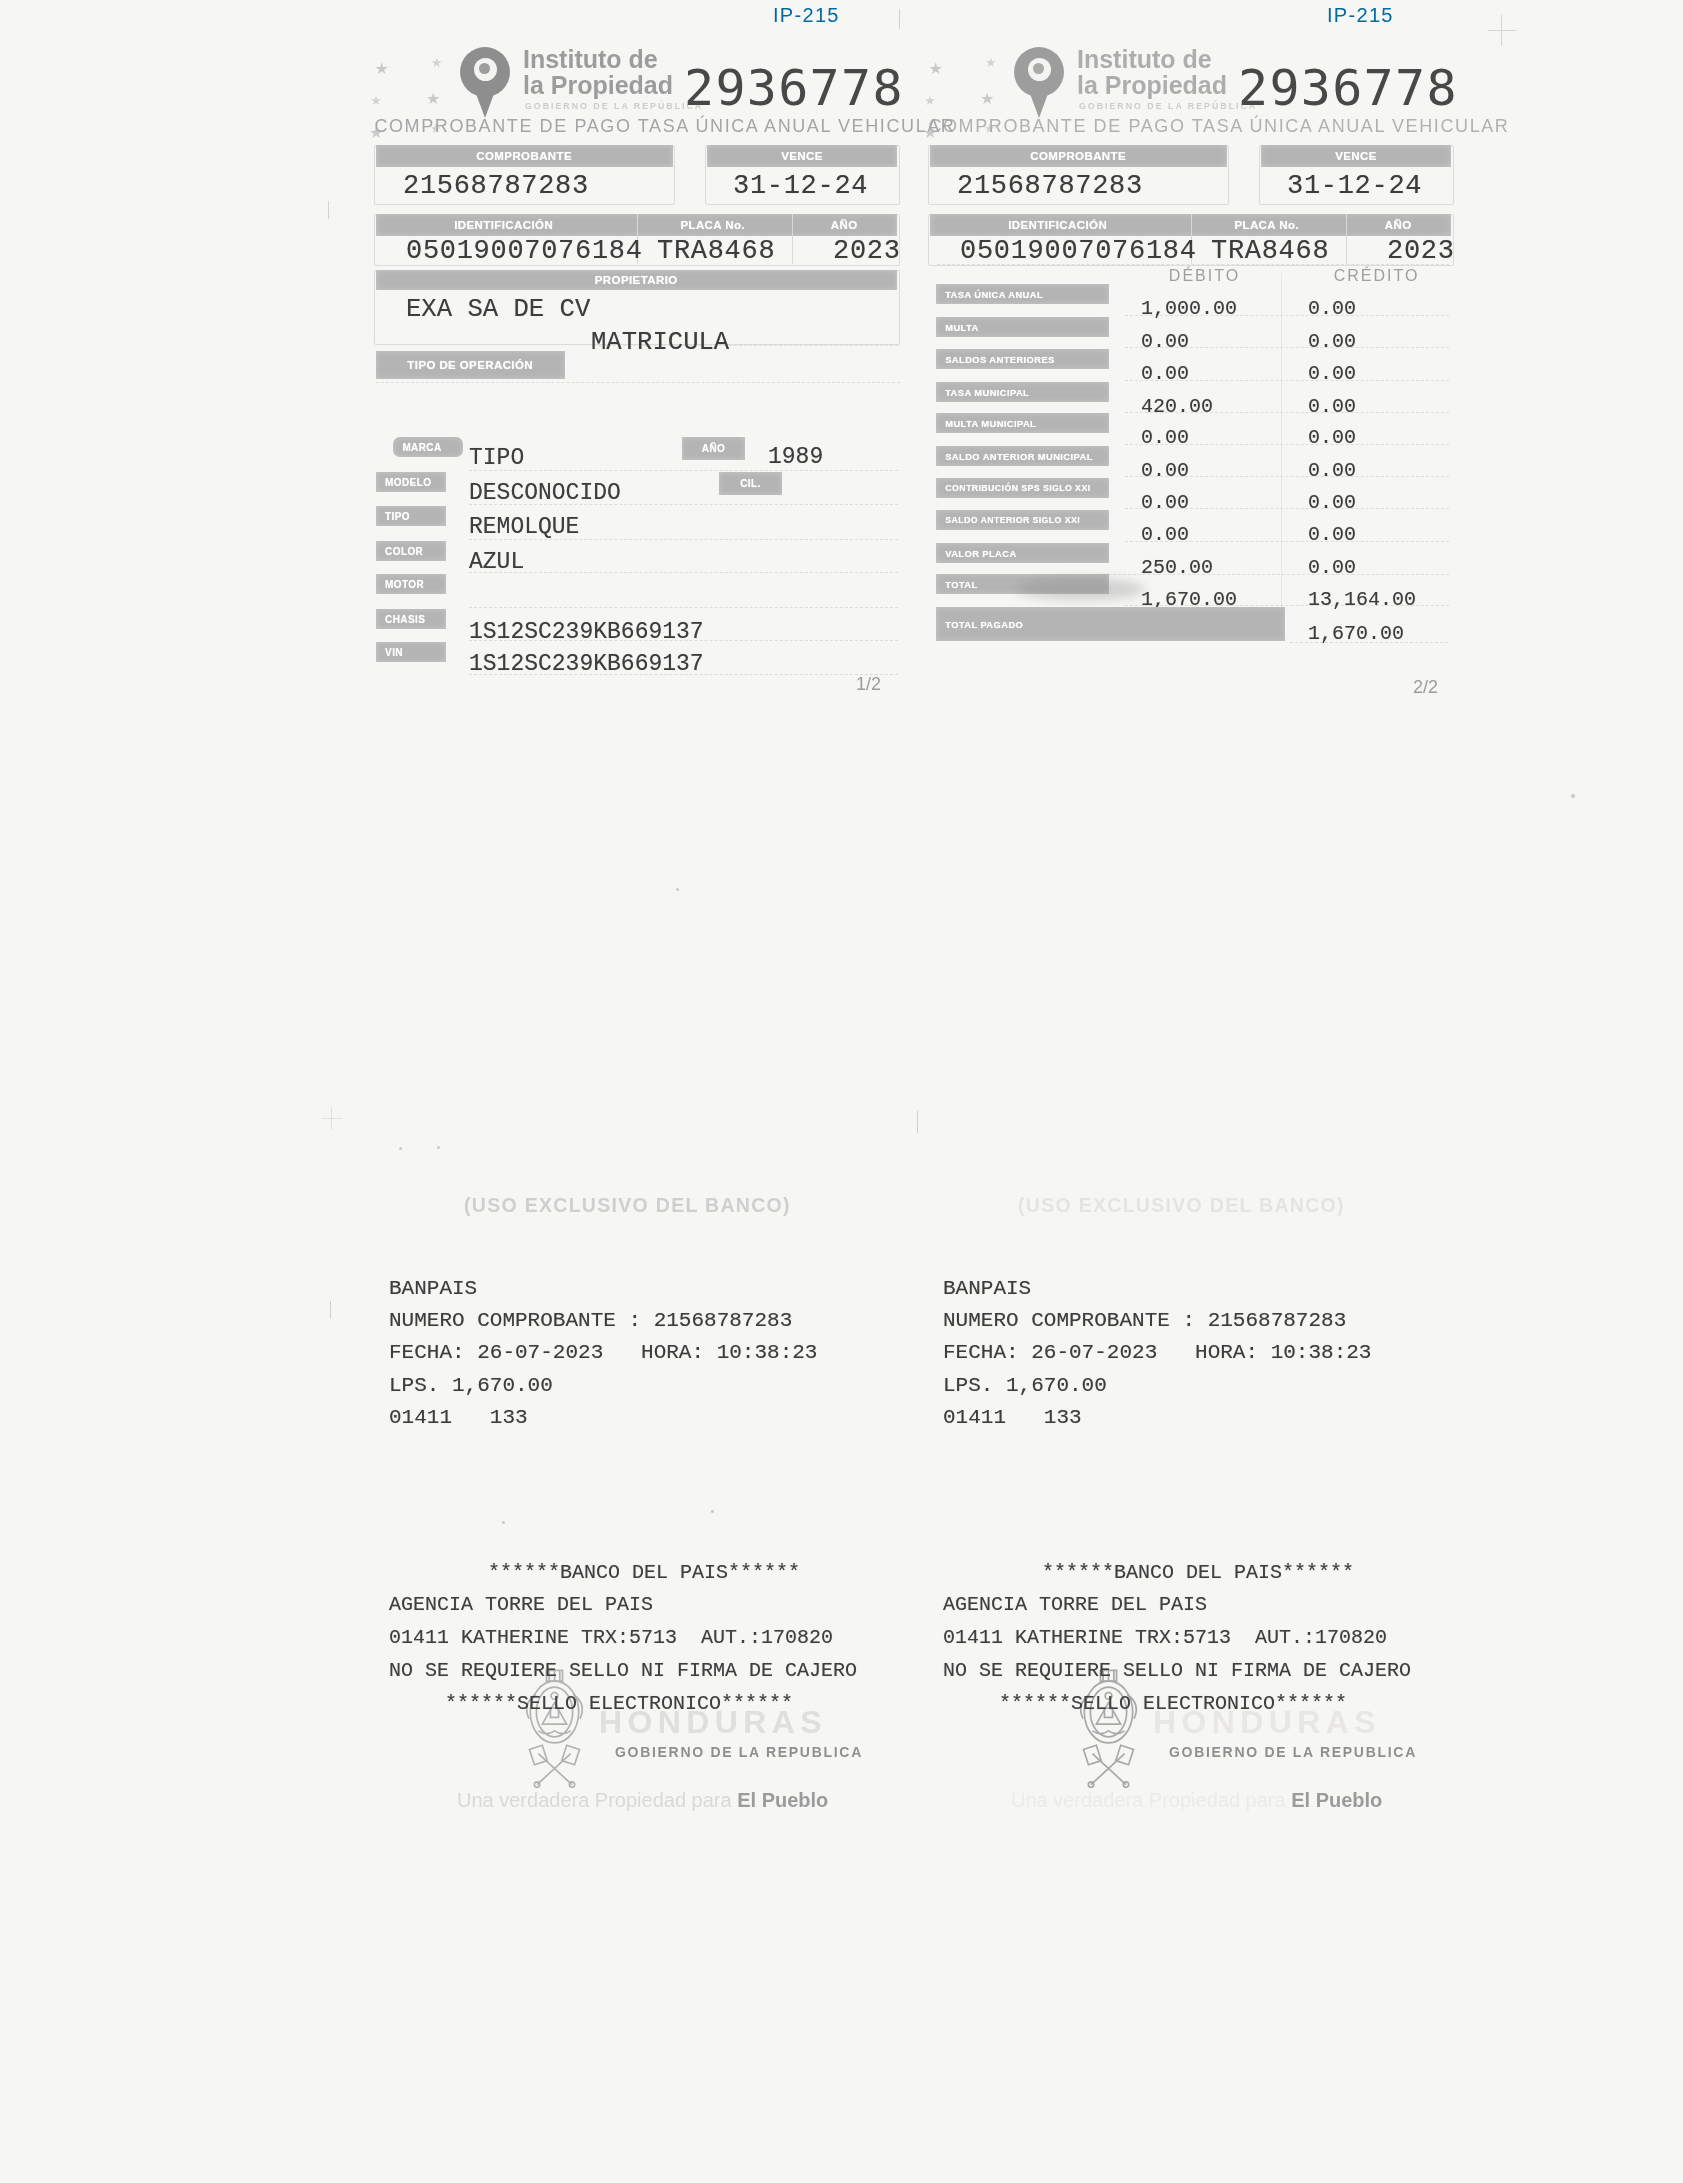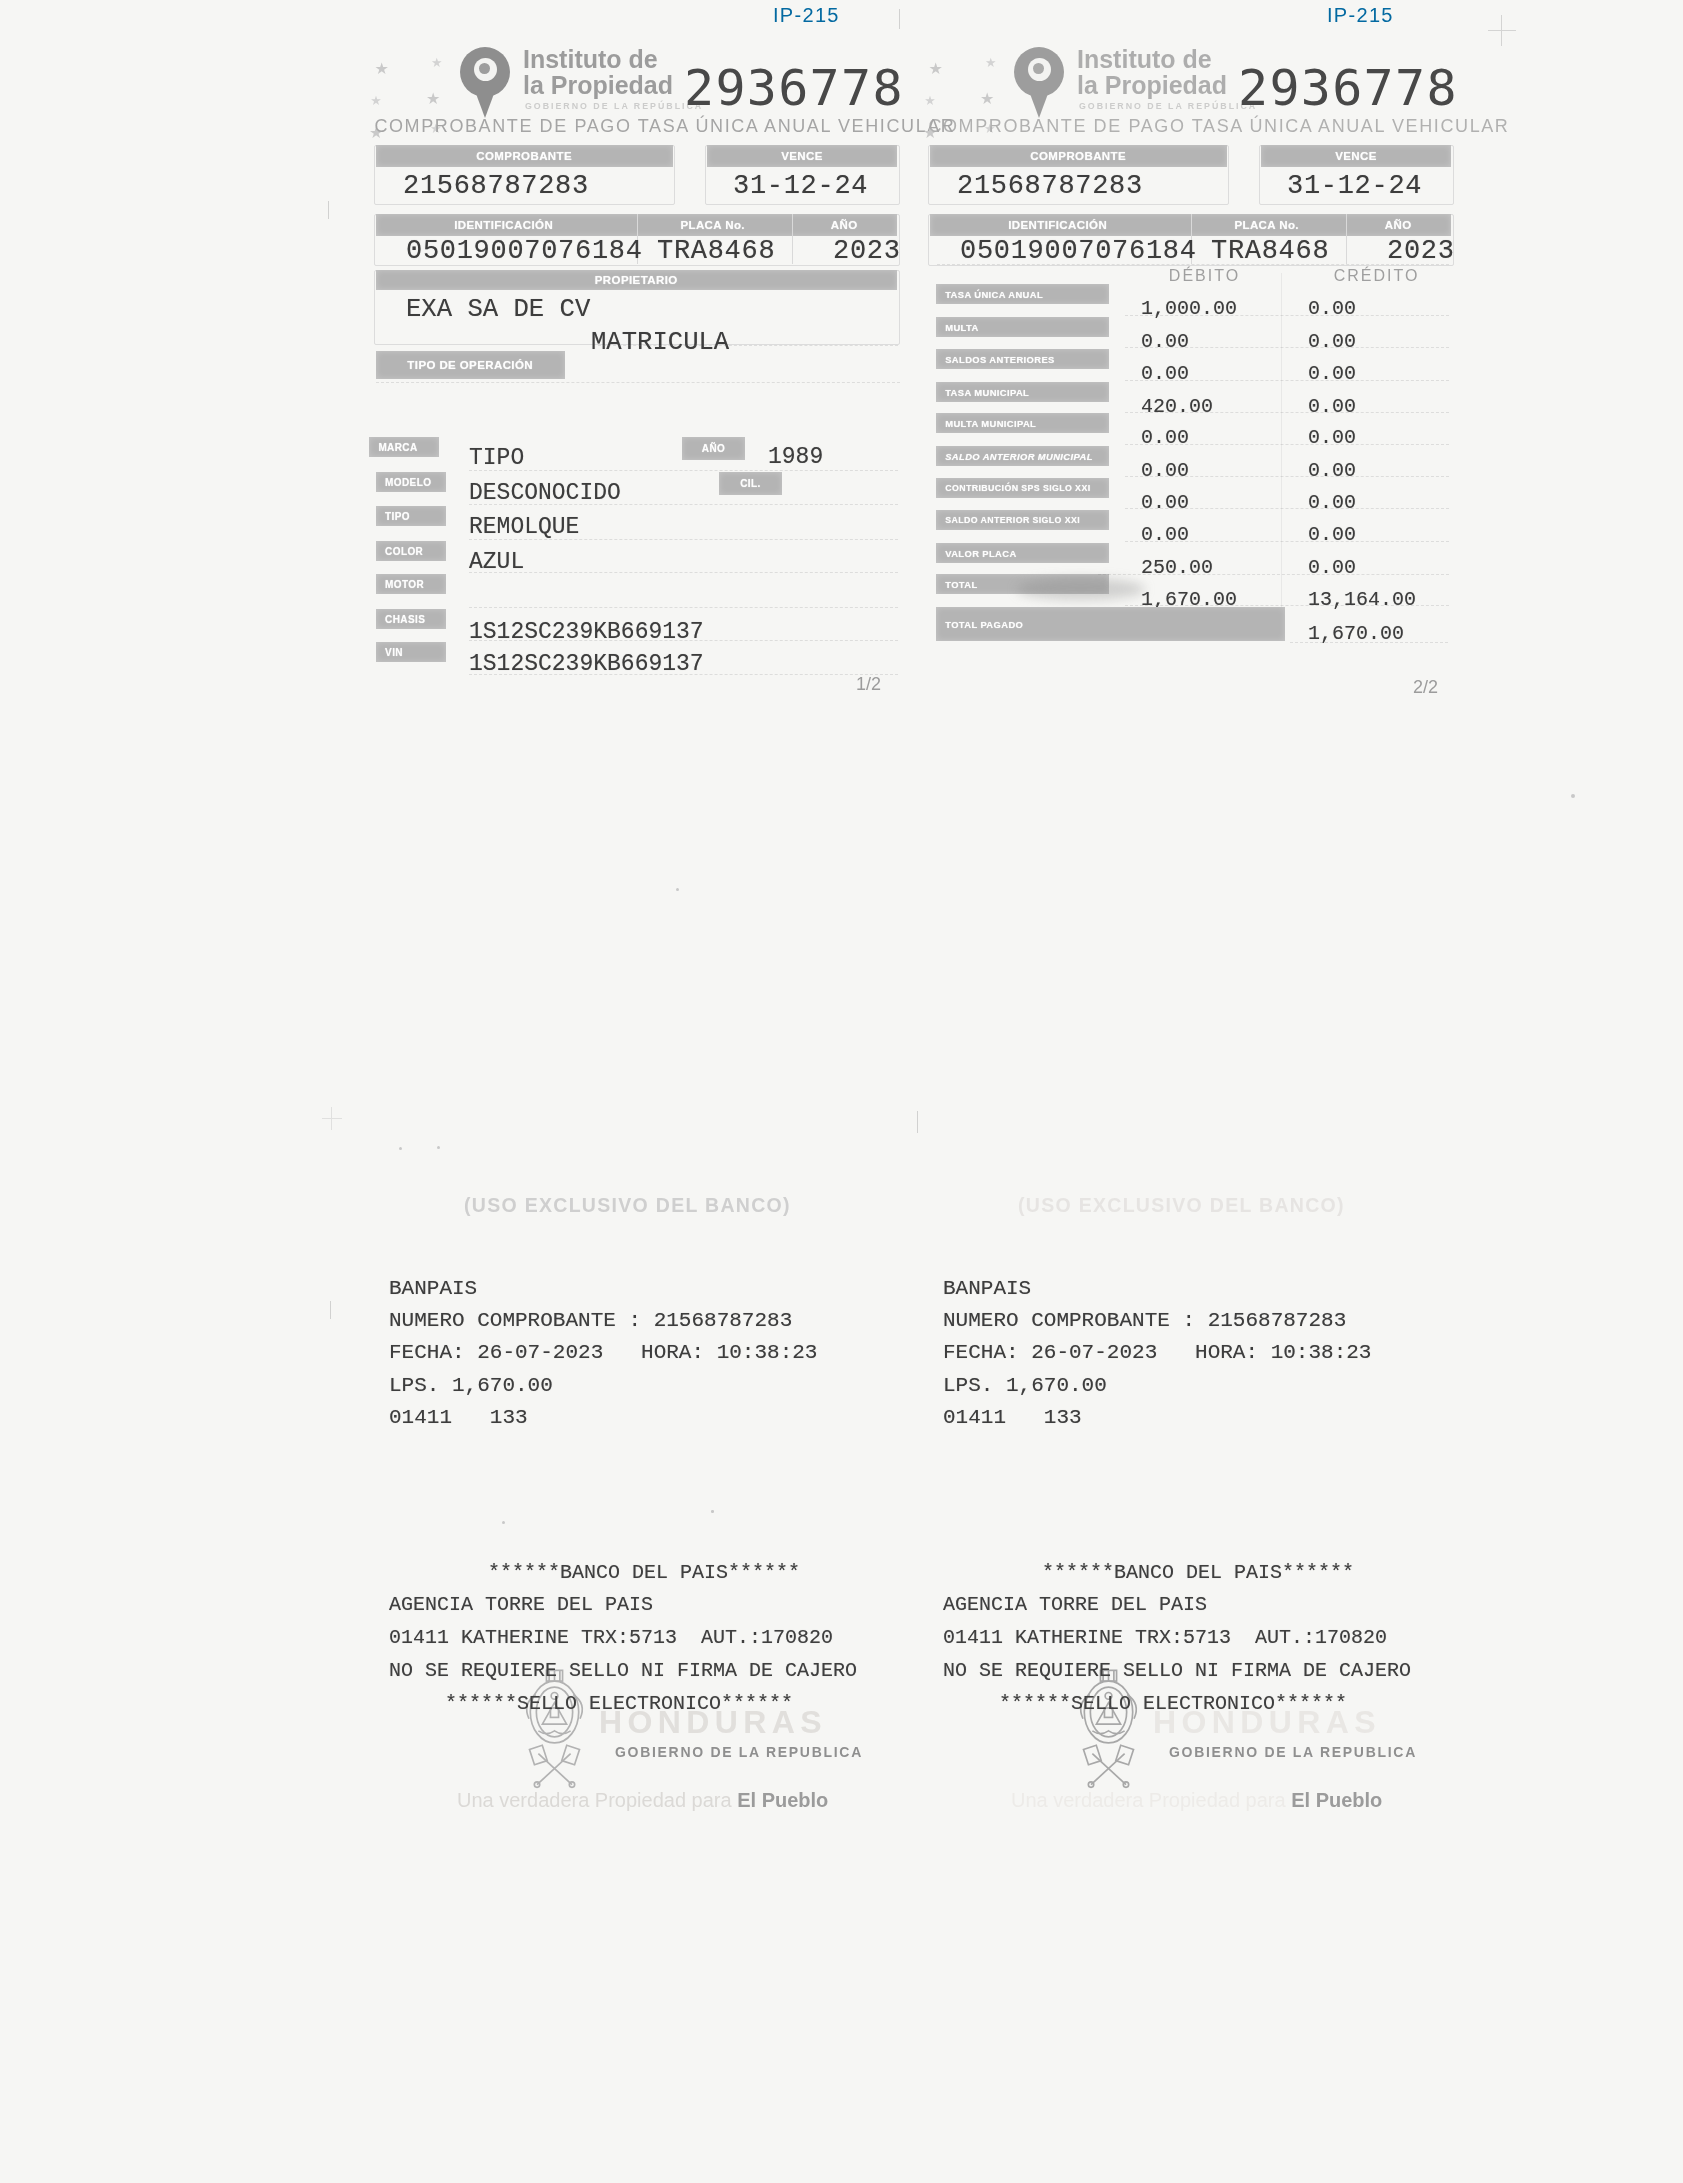--- a/index.html
+++ b/index.html
@@ -117,21 +117,21 @@
 
     <div class="vbox" style="left:5.4px;top:270px;width:524px;height:73px;"></div>
     <div class="band" style="left:6.7px;top:270px;width:521px;height:20px;">PROPIETARIO</div>
     <div class="tw tw36" style="left:37px;top:295px;">EXA SA DE CV</div>
     <div class="tw tw36" style="left:222px;top:328px;">MATRICULA</div>
     <div class="dash" style="left:229px;top:345px;width:300px;"></div>
     <div class="band" style="left:6.7px;top:351px;width:189px;height:28px;text-align:right;">TIPO DE OPERACIÓN</div>
     <div class="dash" style="left:6.7px;top:382px;width:524px;"></div>
 
 
-    <div class="band left-al" style="left:0;top:437px;width:70px;height:20px;font-size:10px;">MARCA</div>
+    <div class="band left-al" style="left:24px;top:437px;width:70px;height:20px;font-size:10px;border-radius:7px;">MARCA</div>
     <div class="band left-al" style="left:6.7px;top:472px;width:70px;height:20px;font-size:10px;">MODELO</div>
     <div class="band left-al" style="left:6.7px;top:506px;width:70px;height:20px;font-size:10px;">TIPO</div>
     <div class="band left-al" style="left:6.7px;top:541px;width:70px;height:20px;font-size:10px;">COLOR</div>
     <div class="band left-al" style="left:6.7px;top:574px;width:70px;height:20px;font-size:10px;">MOTOR</div>
     <div class="band left-al" style="left:6.7px;top:609px;width:70px;height:20px;font-size:10px;">CHASIS</div>
     <div class="band left-al" style="left:6.7px;top:642px;width:70px;height:20px;font-size:10px;">VIN</div>
 
     <div class="tw tw34" style="left:100px;top:445px;">TIPO</div>
     <div class="tw tw34" style="left:100px;top:480px;">DESCONOCIDO</div>
     <div class="tw tw34" style="left:100px;top:514px;">REMOLQUE</div>
@@ -257,21 +257,21 @@
     <div class="tw tw30" style="left:385px;top:362px;">0.00</div>
 
     <div class="band left-al" style="left:12.8px;top:382px;width:173px;height:20px;font-size:9.4px;">TASA MUNICIPAL</div>
     <div class="tw tw30" style="left:218px;top:395px;">420.00</div>
     <div class="tw tw30" style="left:385px;top:395px;">0.00</div>
 
     <div class="band left-al" style="left:12.8px;top:413px;width:173px;height:20px;font-size:9.4px;">MULTA MUNICIPAL</div>
     <div class="tw tw30" style="left:218px;top:426px;">0.00</div>
     <div class="tw tw30" style="left:385px;top:426px;">0.00</div>
 
-    <div class="band left-al" style="left:12.8px;top:446px;width:173px;height:20px;font-size:9.4px;font-style:italic;">SALDO ANTERIOR MUNICIPAL</div>
+    <div class="band left-al" style="left:12.8px;top:446px;width:173px;height:20px;font-size:9.4px;">SALDO ANTERIOR MUNICIPAL</div>
     <div class="tw tw30" style="left:218px;top:459px;">0.00</div>
     <div class="tw tw30" style="left:385px;top:459px;">0.00</div>
 
     <div class="band left-al" style="left:12.8px;top:478px;width:173px;height:20px;font-size:8.8px;">CONTRIBUCIÓN SPS SIGLO XXI</div>
     <div class="tw tw30" style="left:218px;top:491px;">0.00</div>
     <div class="tw tw30" style="left:385px;top:491px;">0.00</div>
 
     <div class="band left-al" style="left:12.8px;top:510px;width:173px;height:20px;font-size:8.8px;">SALDO ANTERIOR SIGLO XXI</div>
     <div class="tw tw30" style="left:218px;top:523px;">0.00</div>
     <div class="tw tw30" style="left:385px;top:523px;">0.00</div>

